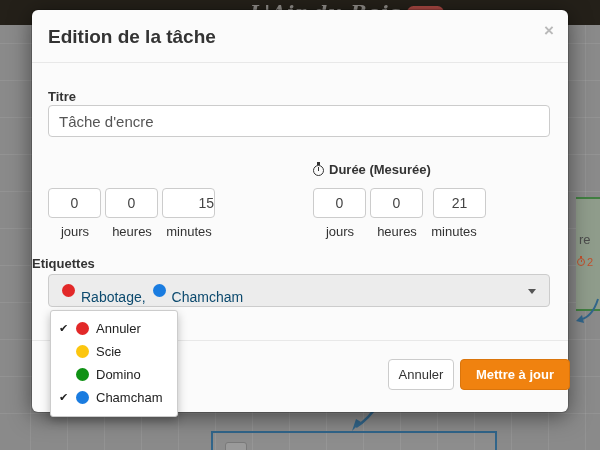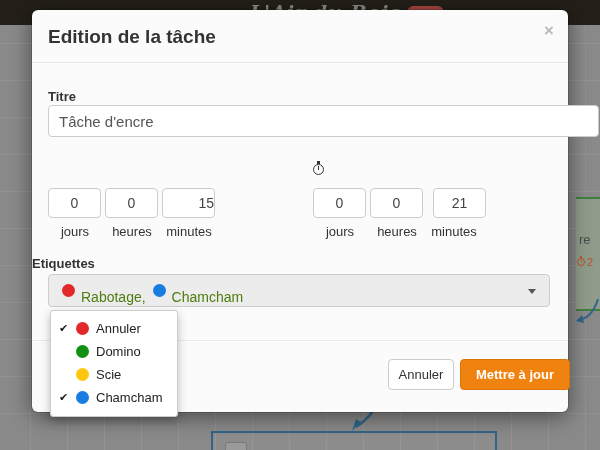--- a/index.html
+++ b/index.html
@@ -62,21 +62,21 @@
   .modal-title { position:absolute; left:16px; top:16px; font-size:19px; font-weight:bold; color:#333; }
   .modal-close {
     position:absolute; right:14px; top:12px; font-size:17px; font-weight:bold; color:#b9b9b9;
     background:none; border:none; cursor:pointer; line-height:1;
   }
 
   .field-label { position:absolute; font-size:13px; font-weight:bold; color:#333; }
   .lbl-titre { left:16px; top:79px; }
 
   .text-input {
-    position:absolute; left:16px; top:95px; width:551px; height:32px;
+    position:absolute; left:16px; top:95px; width:502px; height:32px;
     border:1px solid #ccc; border-radius:4px; background:#fff;
     font-size:15px; color:#555; padding:0 10px;
     font-family:"Liberation Sans","DejaVu Sans",sans-serif;
   }
 
   .dur-label { display:flex; align-items:center; gap:5px; }
   .lbl-dur-est { left:16px; top:152px; }
   .lbl-dur-mes { left:281px; top:152px; }
 
   
@@ -96,21 +96,21 @@
   }
   .unit-label { position:absolute; top:214px; font-size:13px; color:#333; transform:translateX(-50%); white-space:nowrap; }
 
   .lbl-etiq { left:0; top:246px;text-align:center; }
   .tag-select {
     position:absolute; left:16px; top:264px; width:502px; height:33px;
     background:#ececec; border:1px solid #ccc; border-radius:4px;
     display:flex; align-items:center; padding:0 13px; cursor:pointer;
   }
   .dot { display:inline-block; width:13px; height:13px; border-radius:50%; flex:none; }
-  .tag-select .sel-text { font-size:14px; color:#4d7c0f; margin:12px 7px 0 6px; }
+  .tag-select .sel-text { font-size:14px; color:#0c4a6e; margin:12px 7px 0 6px; }
   .caret-down {
     position:absolute; right:13px; top:14px; width:0; height:0;
     border-left:4px solid transparent; border-right:4px solid transparent; border-top:5px solid #555;
   }
 
   .tag-menu {
     position:absolute; left:18px; top:300px; width:128px;
     background:#fff; border:1px solid #ccc; border-radius:3px;
     box-shadow:0 4px 10px rgba(0,0,0,.25); padding:6px 0 7px; z-index:10;
   }
@@ -173,20 +173,21 @@
 
   <input class="num-input" style="left: 16px;" value="0">
   <input class="num-input" style="left: 73px;" value="0">
   <input class="num-input" style="left: 130px; text-align: right;" value="15">
   <span class="unit-label" style="left:43px;">jours</span>
   <span class="unit-label" style="left:100px;">heures</span>
   <span class="unit-label" style="left:157px;">minutes</span>
 
   <span class="field-label dur-label lbl-dur-mes">
     <span class="sw-icon"></span>
+    <span>Durée (Mesurée)</span>
   </span>
   <input class="num-input" style="left: 281px;" value="0">
   <input class="num-input" style="left: 338px;" value="0">
   <input class="num-input" style="left: 401px;" value="21">
   <span class="unit-label" style="left:308px;">jours</span>
   <span class="unit-label" style="left:365px;">heures</span>
   <span class="unit-label" style="left:422px;">minutes</span>
 
   <label class="field-label lbl-etiq">Etiquettes</label>
   <div class="tag-select">
@@ -200,27 +201,27 @@
   <div class="footer-sep"></div>
 
   <div class="tag-menu">
     <div class="tag-item">
       <span class="tag-check">✔</span>
       <span class="dot" style="background-color: rgb(226, 40, 40);"></span>
       <span class="tag-name">Annuler</span>
     </div>
     <div class="tag-item">
       <span class="tag-check"></span>
+      <span class="dot" style="background-color: rgb(252, 198, 15);"></span>
+      <span class="tag-name">Scie</span>
+    </div>
+    <div class="tag-item">
+      <span class="tag-check"></span>
       <span class="dot" style="background-color: rgb(15, 145, 20);"></span>
       <span class="tag-name">Domino</span>
-    </div>
-    <div class="tag-item">
-      <span class="tag-check"></span>
-      <span class="dot" style="background-color: rgb(252, 198, 15);"></span>
-      <span class="tag-name">Scie</span>
     </div>
     <div class="tag-item">
       <span class="tag-check">✔</span>
       <span class="dot" style="background-color: rgb(26, 124, 224);"></span>
       <span class="tag-name">Chamcham</span>
     </div>
   </div>
 
   <button class="btn btn-cancel">Annuler</button>
   <button class="btn btn-submit" style="background-color: rgb(240, 130, 15);">Mettre à jour</button>

